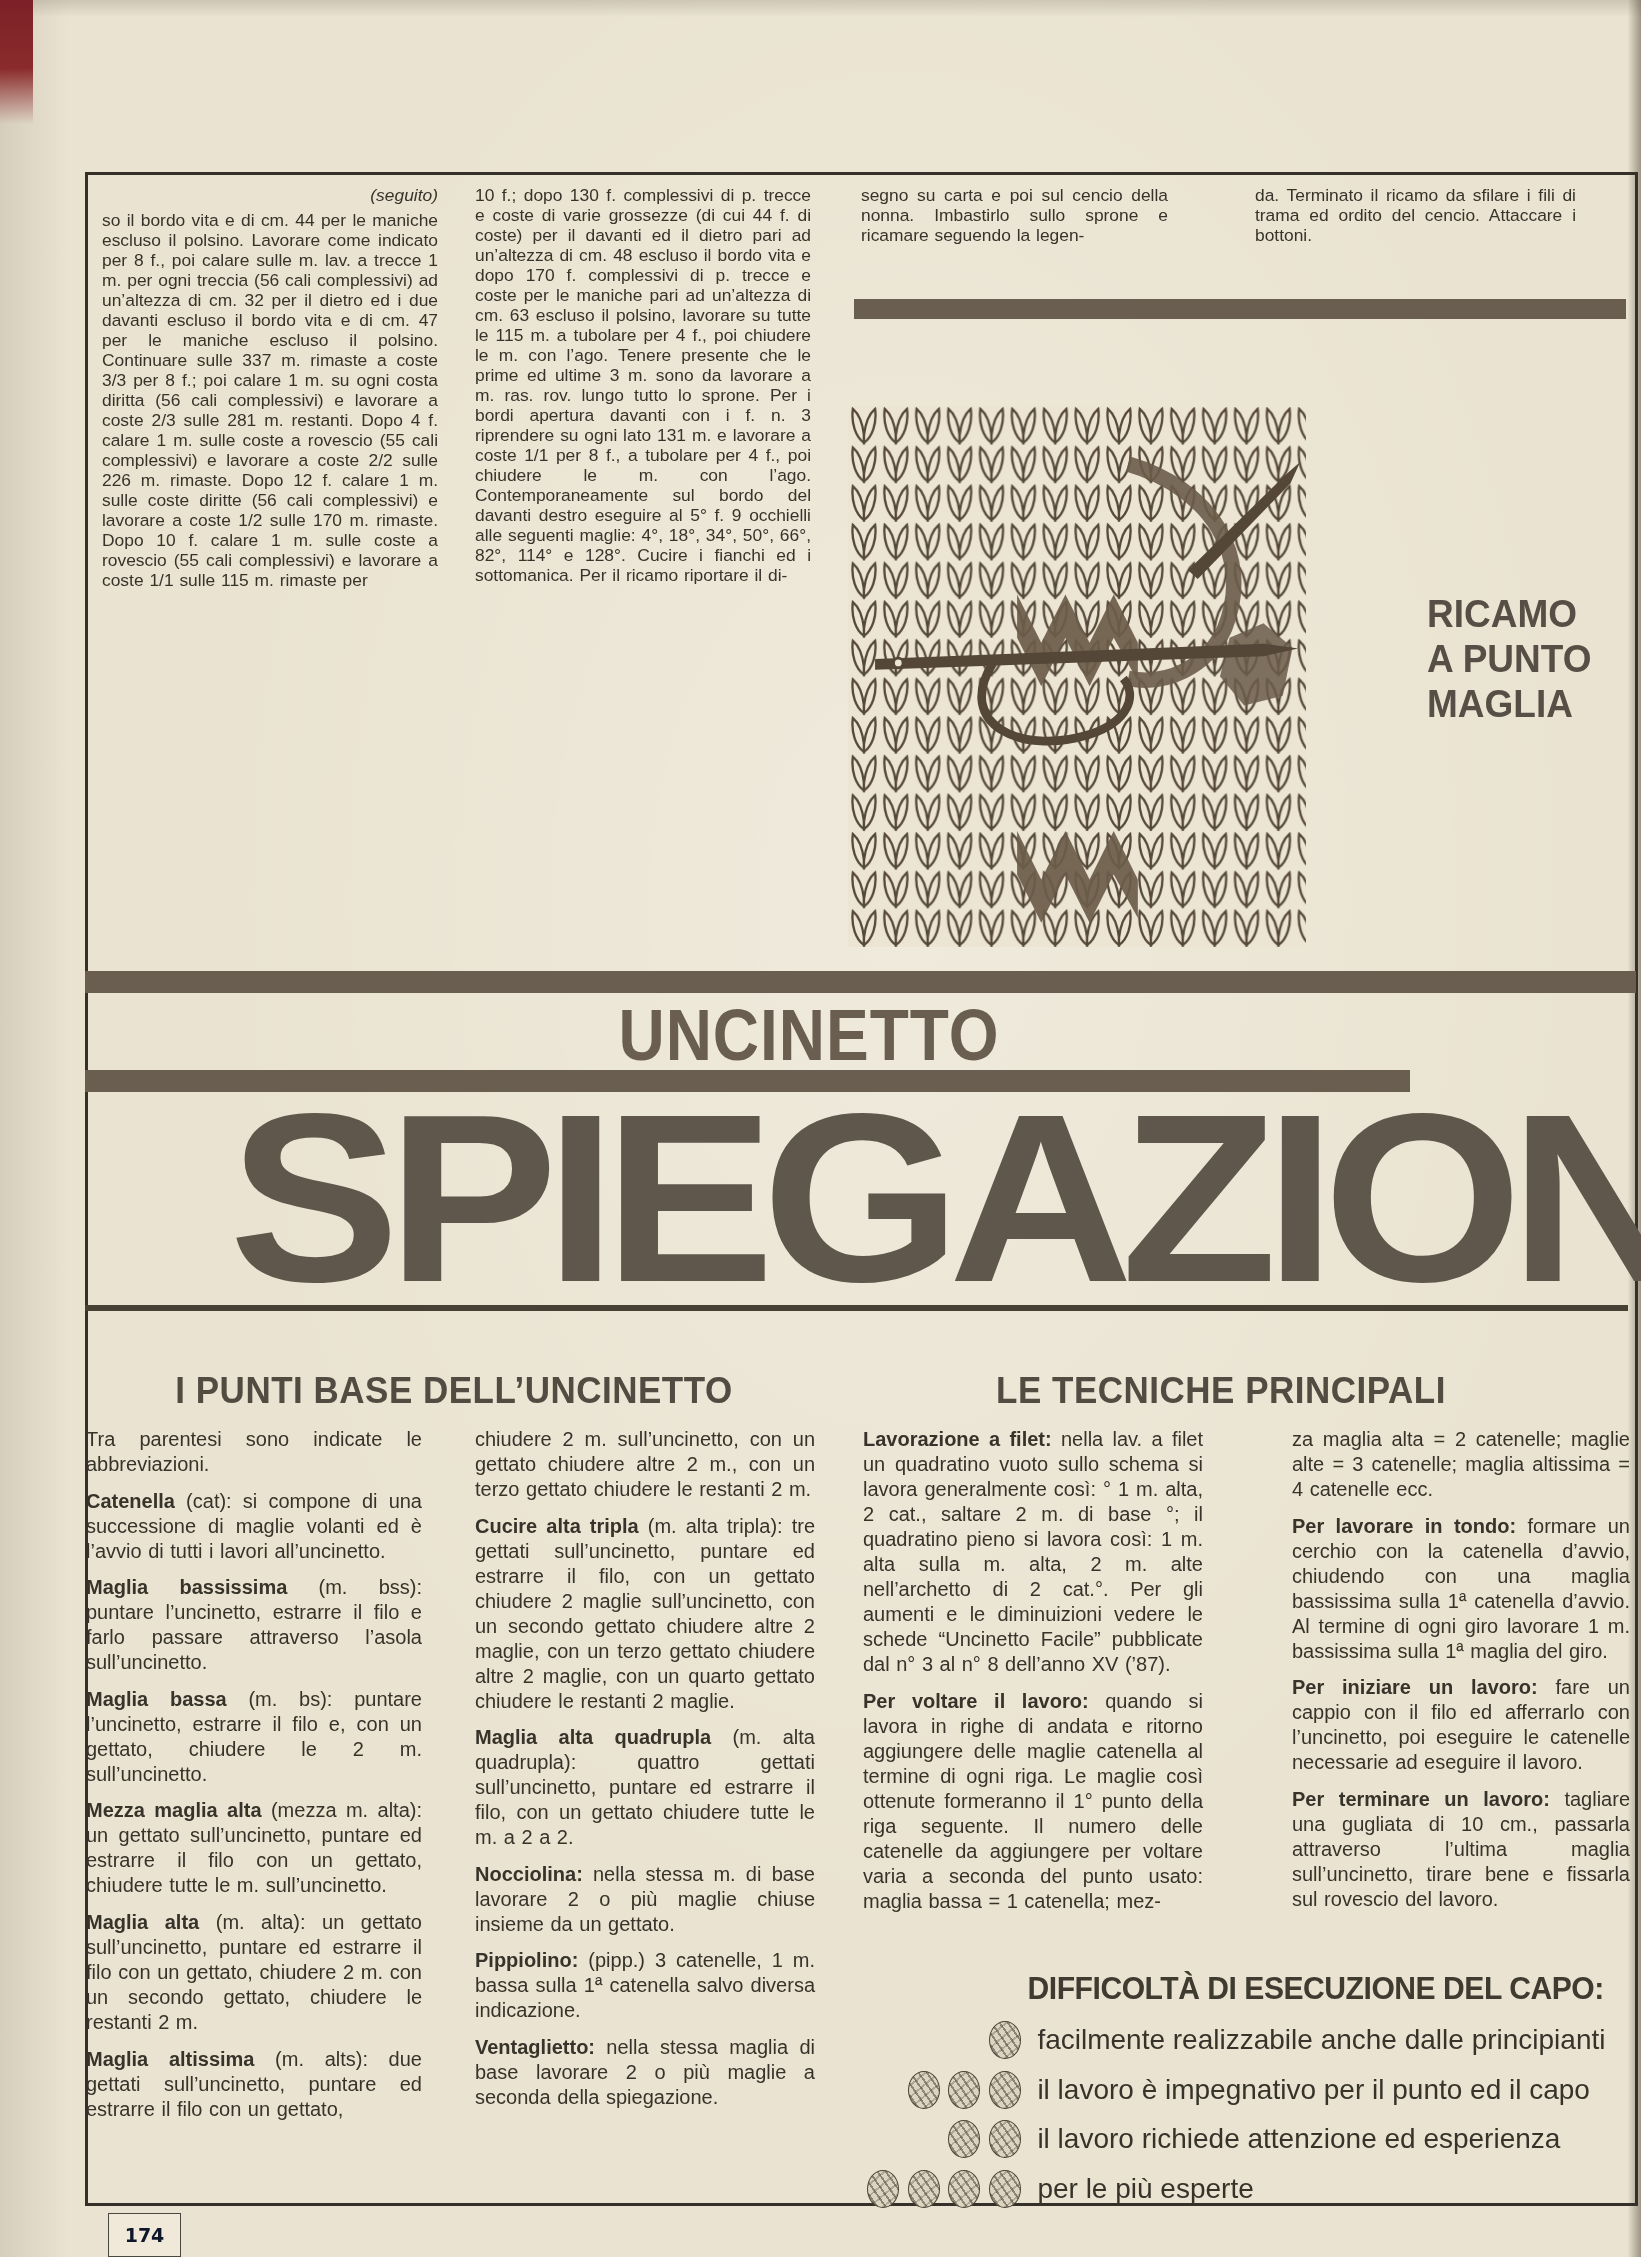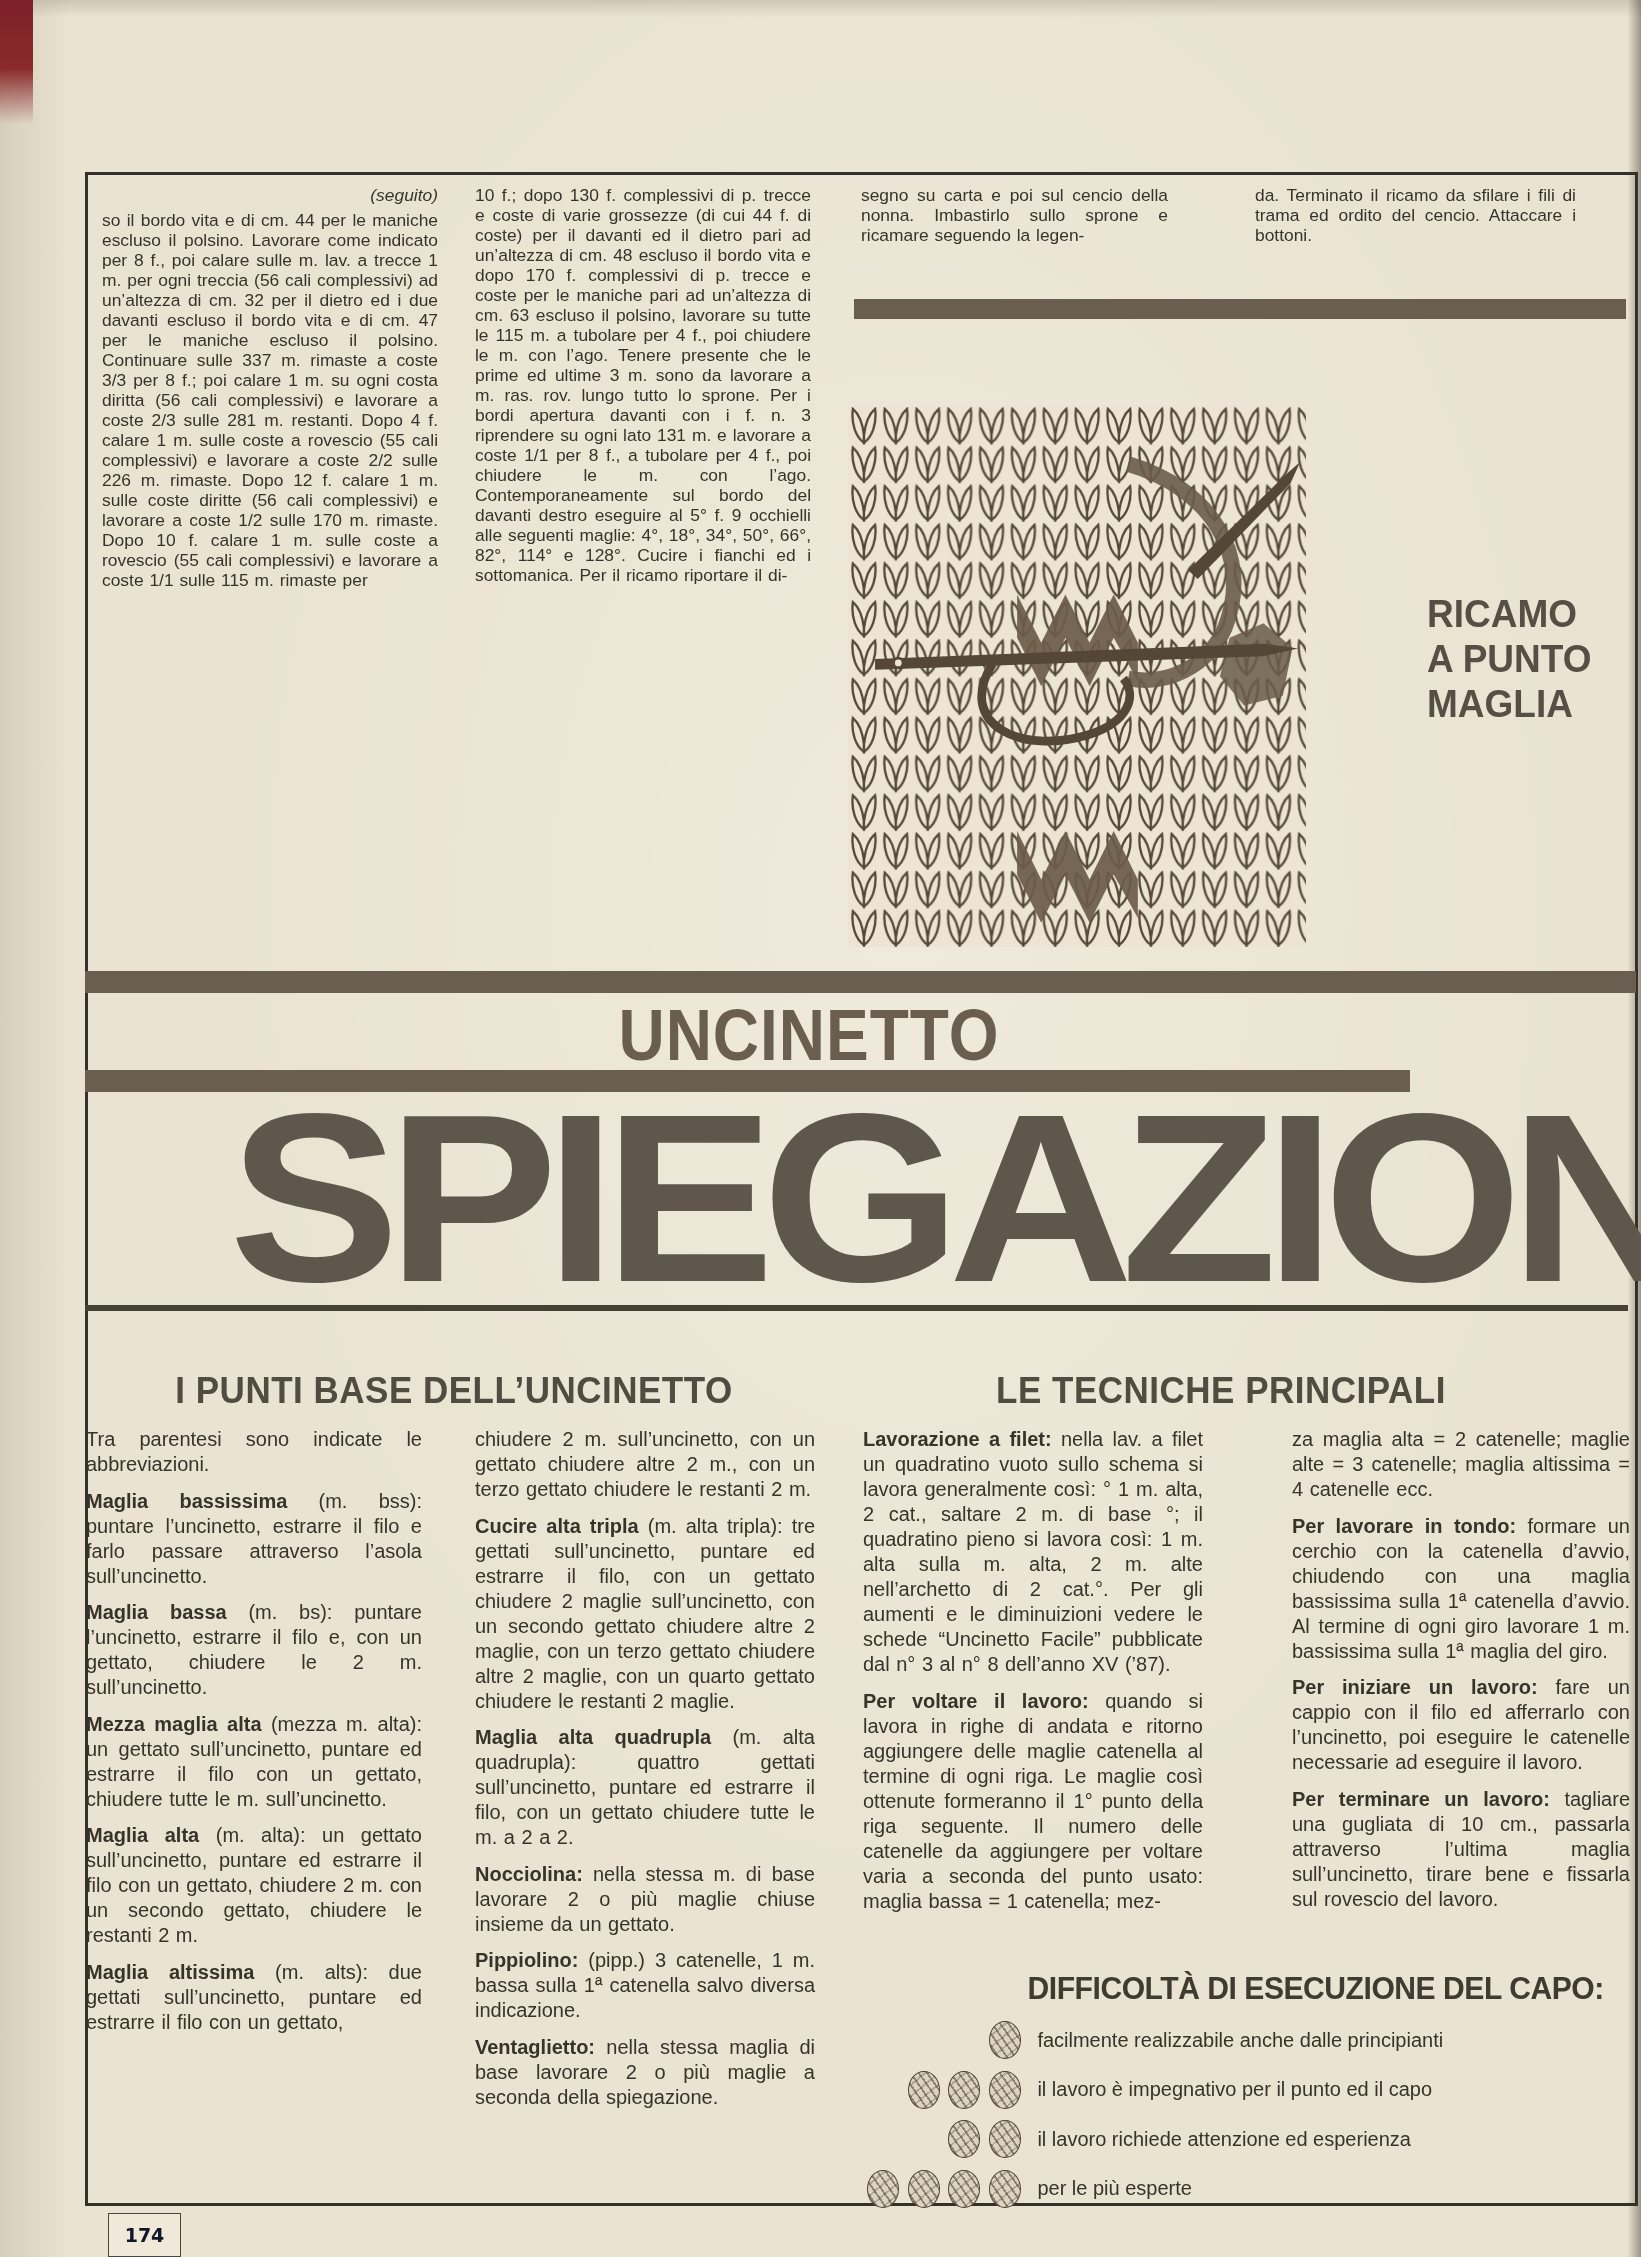--- a/index.html
+++ b/index.html
@@ -97,21 +97,21 @@
   .diff-row{display:flex;align-items:center;height:39px;margin-bottom:10.6px;}
   .balls-box{width:195px;display:flex;justify-content:flex-end;gap:8.7px;flex:none;}
   .ball{
     width:32px;height:38px;border-radius:50%;
     border:1.9px solid #4a4336;box-sizing:border-box;
     background:
       repeating-linear-gradient(55deg, rgba(74,67,54,.55) 0 1.9px, rgba(0,0,0,0) 1.9px 6.8px),
       repeating-linear-gradient(-40deg, rgba(74,67,54,.30) 0 1.9px, rgba(0,0,0,0) 1.9px 8.7px),
       #dcd4c1;
   }
-  .diff-label{font-size:20px;color:#37332a;margin-left:16.4px;white-space:nowrap;}
+  .diff-label{font-size:28px;color:#37332a;margin-left:16.4px;white-space:nowrap;}
   
   .pagenum-box{
     position:absolute;left:108px;top:2213px;width:71px;height:42px;
     border:1.9px solid #4a4741;background:#f0e9d9;
     display:flex;align-items:center;justify-content:center;
     font-family:"DejaVu Sans", sans-serif;
     font-size:19px;color:#0f172a;font-weight:bold;
   }
 </style>
 </head>
@@ -178,20 +178,21 @@
   <div class="big-title">
     <span>SPIEGAZIONI</span>
   </div>
   <div id="rule-under-title"></div>
 
   <div class="sec-heading" id="head-punti">I PUNTI BASE DELL’UNCINETTO</div>
   <div class="sec-heading" id="head-tecniche">LE TECNICHE PRINCIPALI</div>
 
   <div class="botcol" id="bcol1">
       <p class="para">Tra parentesi sono indicate le abbreviazioni.</p>
+      <p class="para"><b>Catenella</b> (cat): si compone di una successione di maglie volanti ed è l’avvio di tutti i lavori all’uncinetto.</p>
       <p class="para"><b>Maglia bassissima</b> (m. bss): puntare l’uncinetto, estrarre il filo e farlo passare attraverso l’asola sull’uncinetto.</p>
       <p class="para"><b>Maglia bassa</b> (m. bs): puntare l’uncinetto, estrarre il filo e, con un gettato, chiudere le 2 m. sull’uncinetto.</p>
       <p class="para"><b>Mezza maglia alta</b> (mezza m. alta): un gettato sull’uncinetto, puntare ed estrarre il filo con un gettato, chiudere tutte le m. sull’uncinetto.</p>
       <p class="para"><b>Maglia alta</b> (m. alta): un gettato sull’uncinetto, puntare ed estrarre il filo con un gettato, chiudere 2 m. con un secondo gettato, chiudere le restanti 2 m.</p>
       <p class="para"><b>Maglia altissima</b> (m. alts): due gettati sull’uncinetto, puntare ed estrarre il filo con un gettato,</p>
     </div>
   <div class="botcol" id="bcol2">
       <p class="para">chiudere 2 m. sull’uncinetto, con un gettato chiudere altre 2 m., con un terzo gettato chiudere le restanti 2 m.</p>
       <p class="para"><b>Cucire alta tripla</b> (m. alta tripla): tre gettati sull’uncinetto, puntare ed estrarre il filo, con un gettato chiudere 2 maglie sull’uncinetto, con un secondo gettato chiudere altre 2 maglie, con un terzo gettato chiudere altre 2 maglie, con un quarto gettato chiudere le restanti 2 maglie.</p>
       <p class="para"><b>Maglia alta quadrupla</b> (m. alta quadrupla): quattro gettati sull’uncinetto, puntare ed estrarre il filo, con un gettato chiudere tutte le m. a 2 a 2.</p>

